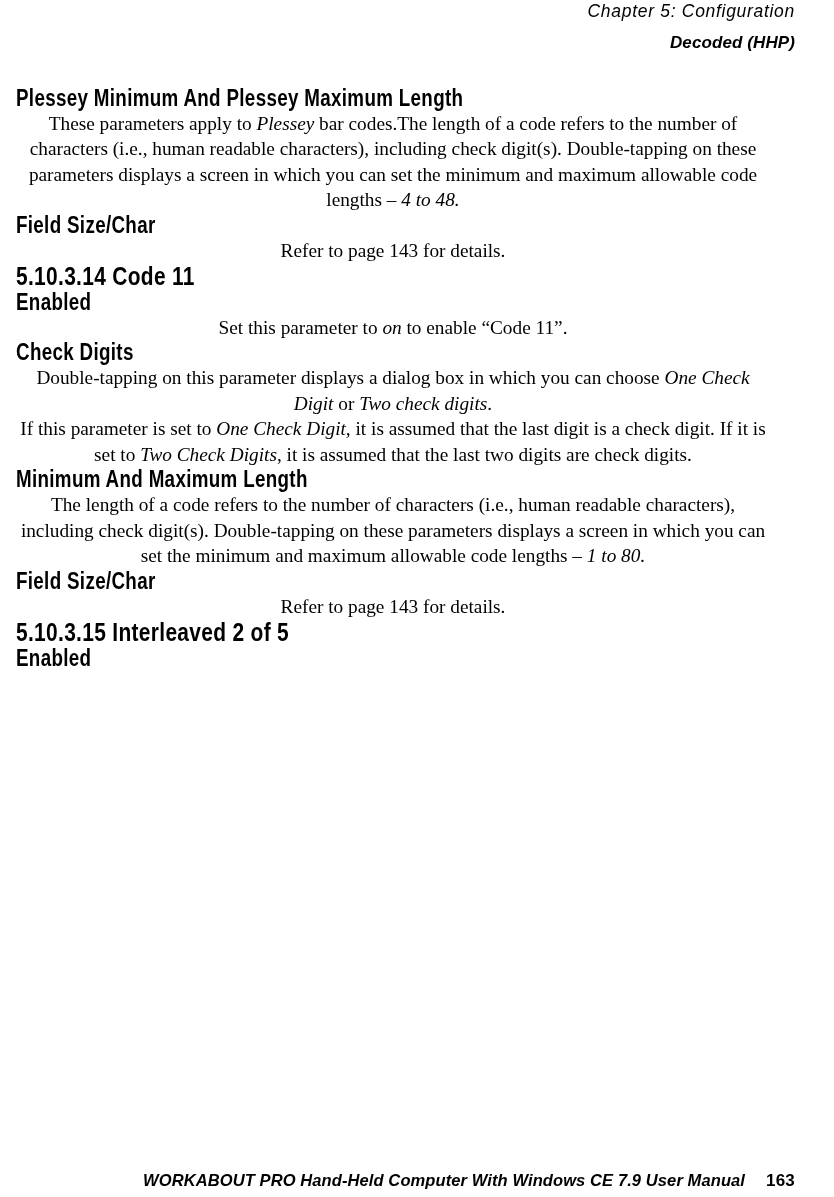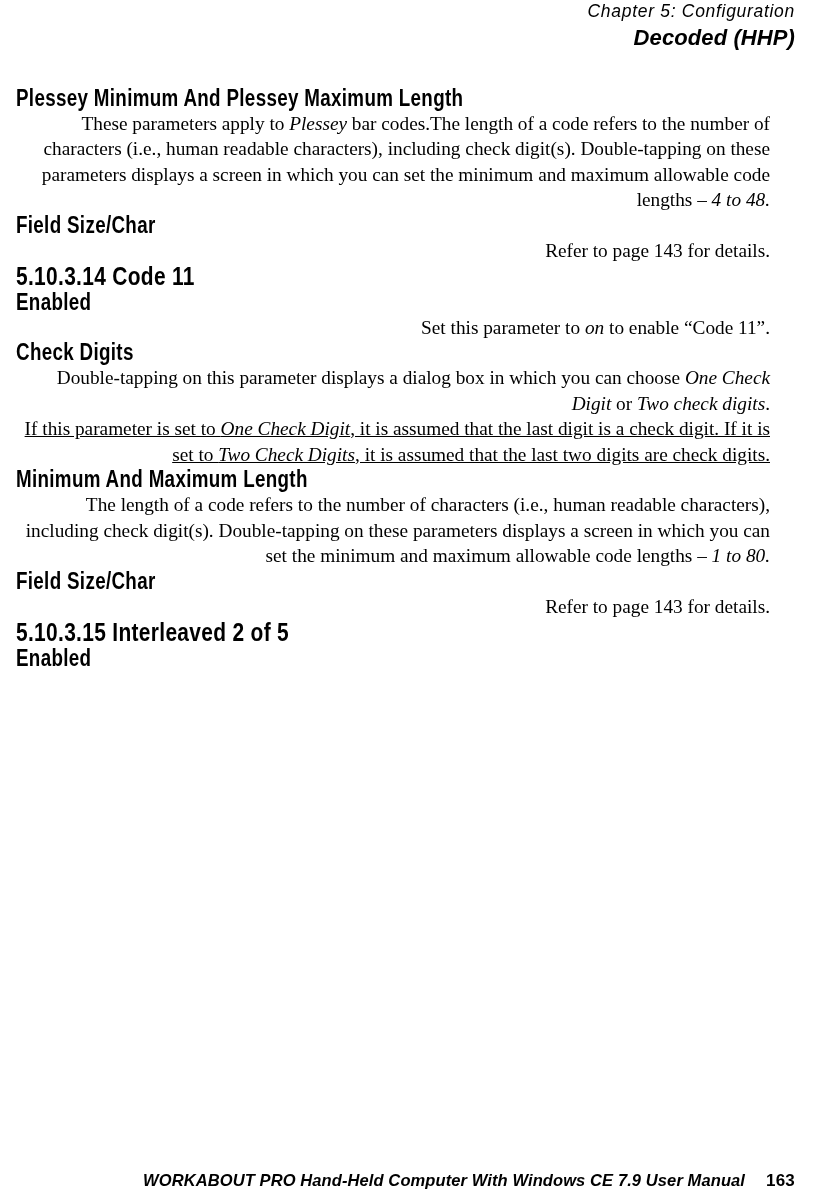--- a/index.html
+++ b/index.html
@@ -30,25 +30,25 @@
     font-style: italic;
     font-weight: 400;
     font-size: 17.5px;
     letter-spacing: 0.7px;
     display: block;
     white-space: nowrap;
   }
   .run-head .subject {
     font-style: italic;
     font-weight: 700;
-    font-size: 22px;
+    font-size: 17px;
     letter-spacing: 0.1px;
     display: block;
     white-space: nowrap;
-    margin-top: 1px;
+    margin-top: 9px;
   }
 
   
   .content {
     position: absolute;
     left: 16px;
     top: 86px;
     width: 754px;
   }
 
@@ -75,29 +75,29 @@
     transform: scaleX(0.80);
     transform-origin: left center;
     white-space: nowrap;
   }
   p.body {
     font-family: "Liberation Serif", "DejaVu Serif", serif;
     font-size: 19.3px;
     line-height: 25.6px;
     margin: 0;
     padding: 0;
-    text-align: right;
+    text-align: center;
   }
   p.body i, span.it { font-style: italic; }
 
   
   .gap-head-top-lg { margin-top: 37px; }
   .gap-head-top    { margin-top: 34px; }
   .gap-after-head  { margin-top: 9px; }
-  .gap-para        { margin-top: 19px; text-decoration: underline; }
+  .gap-para        { margin-top: 19px; }
 
   
   .run-foot {
     position: absolute;
     left: 0;
     right: 39px;
     bottom: 6px;
     text-align: right;
     font-family: "Liberation Sans Narrow", "Liberation Sans", sans-serif;
     white-space: nowrap;

